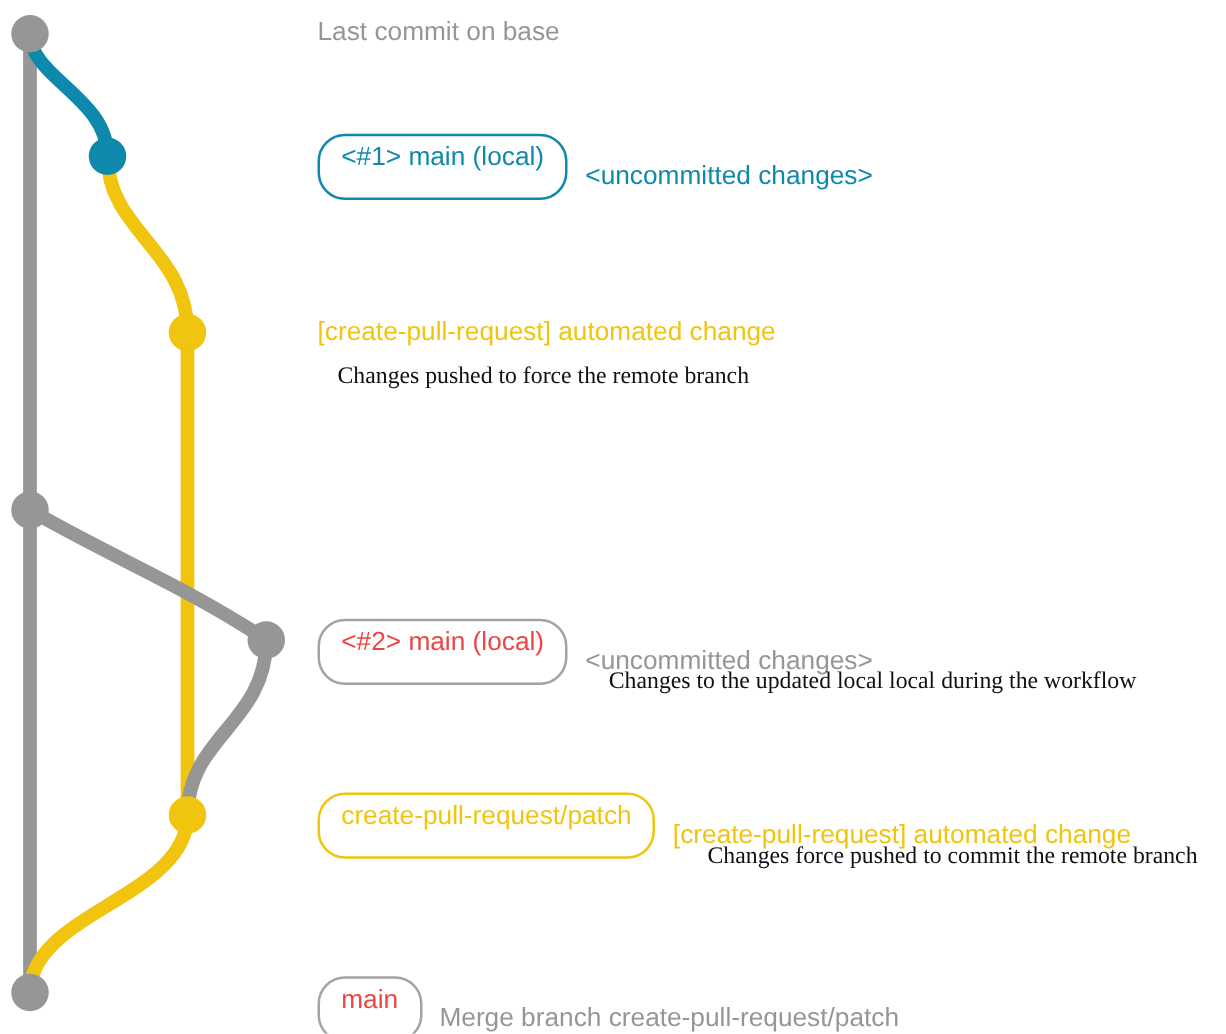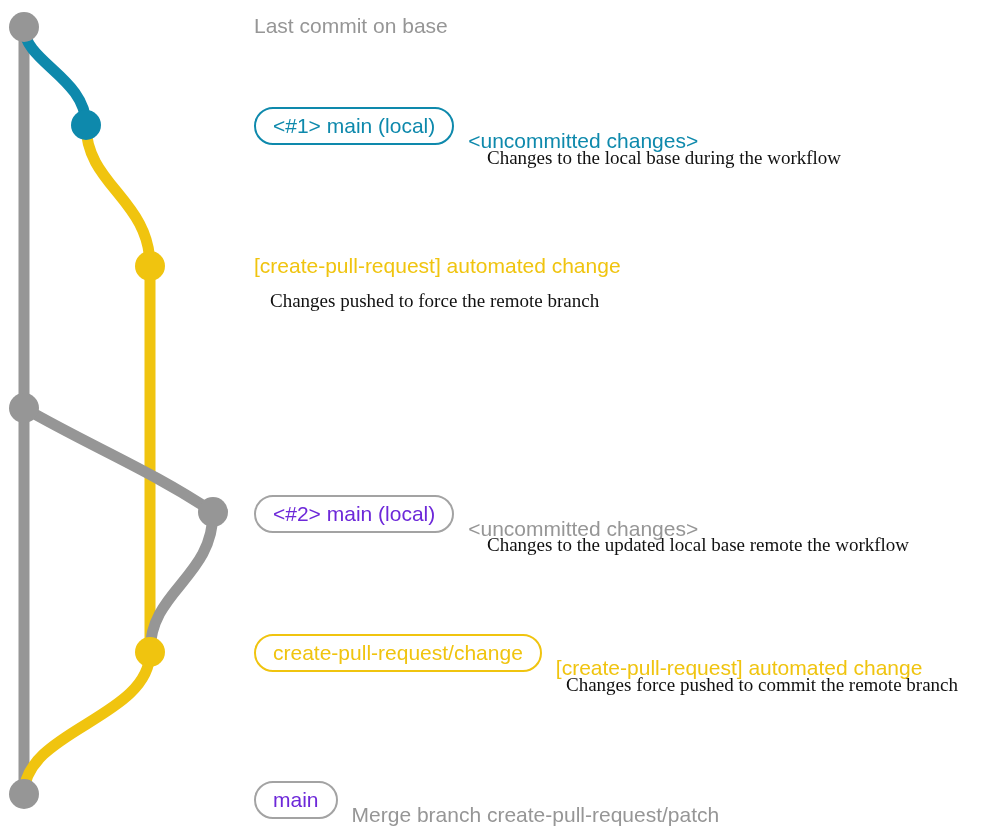--- a/index.html
+++ b/index.html
@@ -30,29 +30,29 @@
     display: flex;
     align-items: flex-start;
   }
   .badge {
     display: inline-flex;
     align-items: center;
     justify-content: center;
     box-sizing: border-box;
     border: 2px solid #999;
     border-radius: 22px;
-    padding: 5px 17px 5px 17px;
+    padding: 5px 17px 20px 17px;
     font-family: "Liberation Sans", sans-serif;
     font-size: 21px;
     line-height: 1.15;
     white-space: nowrap;
     background: #ffffff;
   }
   .badge-blue  { border-color: #0E89AC; color: #0E89AC; }
-  .badge-gray  { border-color: #A3A3A3; color: #6d28d9; }
+  .badge-gray  { border-color: #A3A3A3; color: #ef4444; }
   .badge-yellow{ border-color: #F0C40F; color: #F0C40F; }
   .subject {
     font-family: "Liberation Sans", sans-serif;
     font-size: 21px;
     line-height: 1.15;
     white-space: nowrap;
     padding-top: 6px;
     margin-top: 16px;
   }
   .subject-blue   { color: #0E89AC; }
@@ -105,34 +105,33 @@
       <circle cx="24" cy="794" r="15" fill="#969696" stroke="none"></circle>
     </g>
   </svg>
 
   <div class="standalone standalone-gray" style="left:254px; top:14px;">Last commit on base</div>
 
   <div class="row" style="left:254px; top:107px;">
     <span class="badge badge-blue">&lt;#1&gt; main (local)</span>
     <span class="subject subject-blue" style="margin-left:14px;">&lt;uncommitted changes&gt;</span>
   </div>
-  <div class="note" style="left:487px; top:147px;">Changes to the local base during the workflow</div>
 
   <div class="standalone standalone-yellow" style="left:254px; top:254px;">[create-pull-request] automated change</div>
   <div class="note" style="left:270px; top:290px;">Changes pushed to force the remote branch</div>
 
 
   <div class="row" style="left:254px; top:495px;">
     <span class="badge badge-gray">&lt;#2&gt; main (local)</span>
     <span class="subject subject-gray" style="margin-left:14px;">&lt;uncommitted changes&gt;</span>
   </div>
-  <div class="note" style="left:487px; top:534px;">Changes to the updated local base remote the workflow</div>
+  <div class="note" style="left:487px; top:534px;">Changes to the updated local local during the workflow</div>
 
   <div class="row" style="left:254px; top:634px;">
-    <span class="badge badge-yellow">create-pull-request/change</span>
+    <span class="badge badge-yellow">create-pull-request/patch</span>
     <span class="subject subject-yellow" style="margin-left:14px;">[create-pull-request] automated change</span>
   </div>
   <div class="note" style="left:566px; top:674px;">Changes force pushed to commit the remote branch</div>
 
   <div class="row" style="left:254px; top:781px;">
     <span class="badge badge-gray">main</span>
     <span class="subject subject-gray" style="margin-left:14px;">Merge branch create-pull-request/patch</span>
   </div>
 
 </div>

